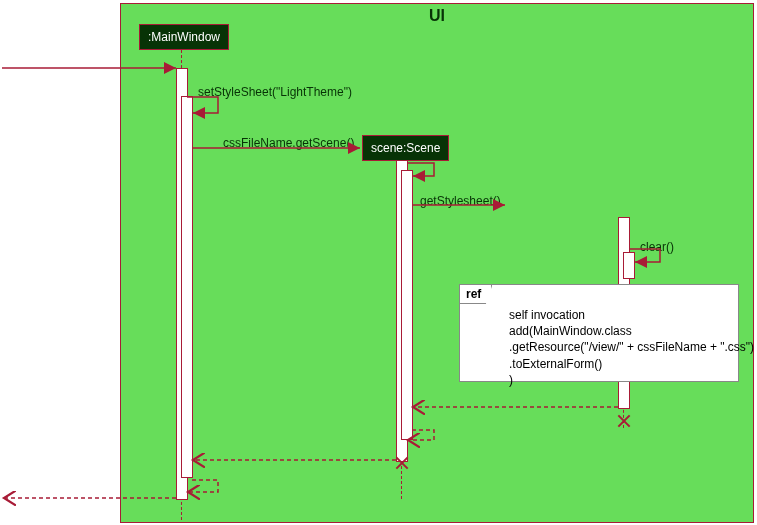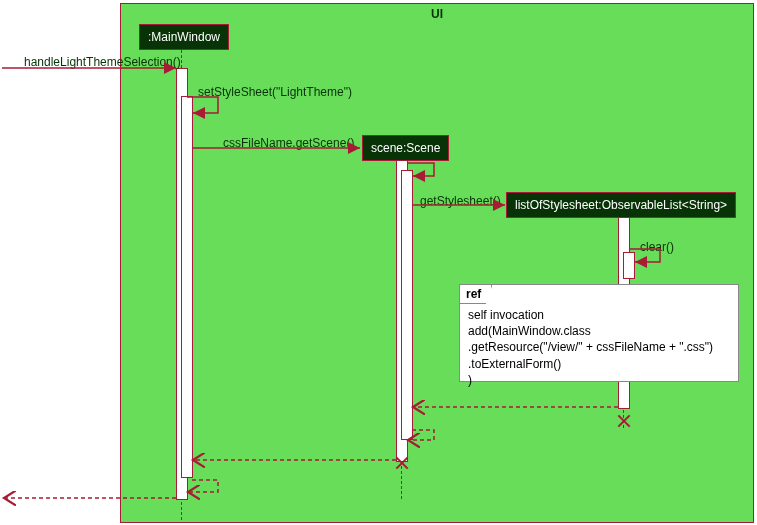--- a/index.html
+++ b/index.html
@@ -23,21 +23,21 @@
     background: #67DD5A;
     border: 1.5px solid #A81B36;
   }
   .frame-label {
     position: absolute;
     top: 3px;
     left: 50%;
     transform: translateX(-50%);
     font-weight: bold;
     color: #073306;
-    font-size: 12px;
+    font-size: 16px;
   }
   .lifeline-head {
     position: absolute;
     background: #073306;
     color: #fff;
     border: 1.5px solid #A81B36;
     padding: 5px 8px;
     font-size: 12px;
     text-align: center;
     white-space: nowrap;
@@ -92,20 +92,21 @@
     font-weight: bold;
     font-size: 12px;
     clip-path: polygon(0 0, 100% 0, 80% 100%, 0 100%);
   }
   .ref-body {
     padding: 22px 8px 6px 8px;
     font-size: 12px;
     line-height: 1.35;
     color: #000;
     white-space: pre;
+    margin-left: 41px;
   }
   svg.arrows {
     position: absolute;
     left: 0;
     top: 0;
     width: 757px;
     height: 525px;
     pointer-events: none;
   }
 </style>
@@ -116,23 +117,20 @@
 
   <div class="frame">
     <div class="frame-label">UI</div>
   </div>
 
   <div class="lifeline-head" style="left:362px; top:135px;">
     <span>scene:Scene</span>
   </div>
   <div class="lifeline-head" style="left:139px; top:24px;">
     <span>:MainWindow</span>
-  </div>
-  <div class="lifeline-head" style="left:506px; top:192px;">
-    <span>listOfStylesheet:ObservableList&lt;String&gt;</span>
   </div>
 
   <div class="lifeline-dash" style="left:181px; top:50px; height:470px;"></div>
   <div class="lifeline-dash" style="left:401px; top:161px; height:338px;"></div>
   <div class="lifeline-dash" style="left:623px; top:218px; height:210px;"></div>
 
   <div class="activation" style="left:176px; top:68px; height:430px;"></div>
   <div class="activation" style="left:181px; top:96px; height:380px;"></div>
 
   <div class="activation" style="left:396px; top:160px; height:300px;"></div>
@@ -146,21 +144,20 @@
     <div class="ref-body"><span>self invocation</span>
 <span>add(MainWindow.class</span>
 <span>.getResource("/view/" + cssFileName + ".css")</span>
 <span>.toExternalForm()</span>
 <span>)</span></div>
   </div>
 
   <div class="destroy" style="left:402px; top:463px;"></div>
   <div class="destroy" style="left:624px; top:421px;"></div>
 
-  <div class="msg-label" style="left:24px; top:55px;">handleLightThemeSelection()</div>
   <div class="msg-label" style="left:198px; top:85px;">setStyleSheet("LightTheme")</div>
   <div class="msg-label" style="left:223px; top:136px;">cssFileName.getScene()</div>
   <div class="msg-label" style="left:420px; top:194px;text-align:right;">getStylesheet()</div>
   <div class="msg-label" style="left:640px; top:240px;">clear()</div>
 
   <svg class="arrows">
     <defs>
       <marker id="solidHead" markerWidth="9" markerHeight="8" refX="8" refY="4" orient="auto">
         <path d="M0,0 L8,4 L0,8 Z" fill="#A81B36"></path>
       </marker>

